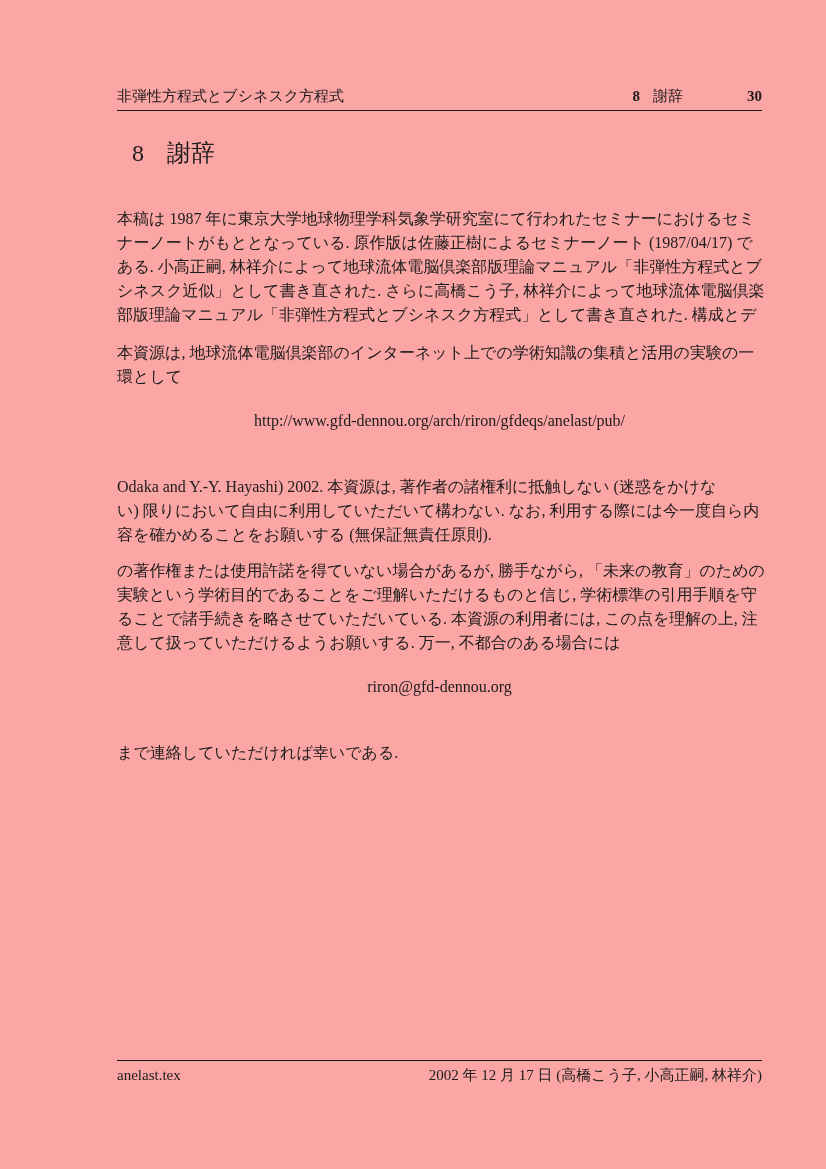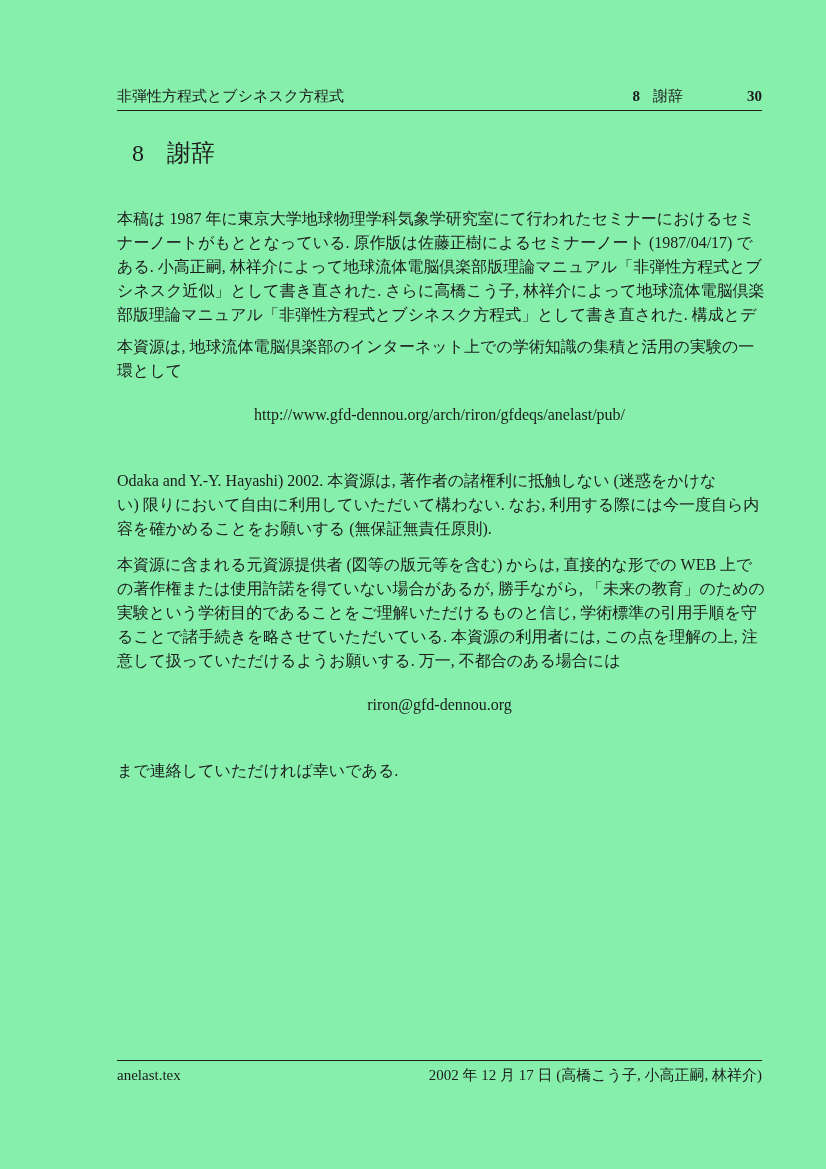--- a/index.html
+++ b/index.html
@@ -4,21 +4,21 @@
 <style>
   html, body {
     margin: 0;
     padding: 0;
     background: #ffffff;
   }
   .page {
     position: relative;
     width: 826px;
     height: 1169px;
-    background: #86efac;
+    background: #fca5a5;
     color: #1c1c1c;
     font-family: "Liberation Serif", "DejaVu Serif", serif;
     overflow: hidden;
   }
   
   .running-header {
     position: absolute;
     left: 117px;
     top: 86px;
     width: 645px;
@@ -74,21 +74,21 @@
     position: absolute;
     left: 117px;
     top: 207px;
     width: 645px;
     font-size: 16px;
     line-height: 24px;
     text-align: left;
   }
   .para { margin: 0; }
   .para .line { white-space: nowrap; }
-  .mt-para { margin-top: 8px; }
+  .mt-para { margin-top: 14px; }
   .mt-para-sm { margin-top: 12px; }
   .display-line {
     margin-top: 20px;
     margin-bottom: 42px;
     text-align: center;
     white-space: nowrap;
   }
   
   .footer-rule {
     position: absolute;
@@ -141,21 +141,20 @@
         <div class="line">本資源は, 地球流体電脳倶楽部のインターネット上での学術知識の集積と活用の実験の一</div>
         <div class="line">環として</div>
       </div>
     <div class="display-line">http://www.gfd-dennou.org/arch/riron/gfdeqs/anelast/pub/</div>
     <div class="para">
         <div class="line">Odaka and Y.-Y. Hayashi) 2002. 本資源は, 著作者の諸権利に抵触しない (迷惑をかけな</div>
         <div class="line">い) 限りにおいて自由に利用していただいて構わない. なお, 利用する際には今一度自ら内</div>
         <div class="line">容を確かめることをお願いする (無保証無責任原則).</div>
       </div>
     <div class="para mt-para-sm">
-        <div class="line">本資源に含まれる元資源提供者 (図等の版元等を含む) からは, 直接的な形での WEB 上で</div>
         <div class="line">の著作権または使用許諾を得ていない場合があるが, 勝手ながら, 「未来の教育」のための</div>
         <div class="line">実験という学術目的であることをご理解いただけるものと信じ, 学術標準の引用手順を守</div>
         <div class="line">ることで諸手続きを略させていただいている. 本資源の利用者には, この点を理解の上, 注</div>
         <div class="line">意して扱っていただけるようお願いする. 万一, 不都合のある場合には</div>
       </div>
     <div class="display-line">riron@gfd-dennou.org</div>
     <div class="para">
         <div class="line">まで連絡していただければ幸いである.</div>
       </div>
   </div>

